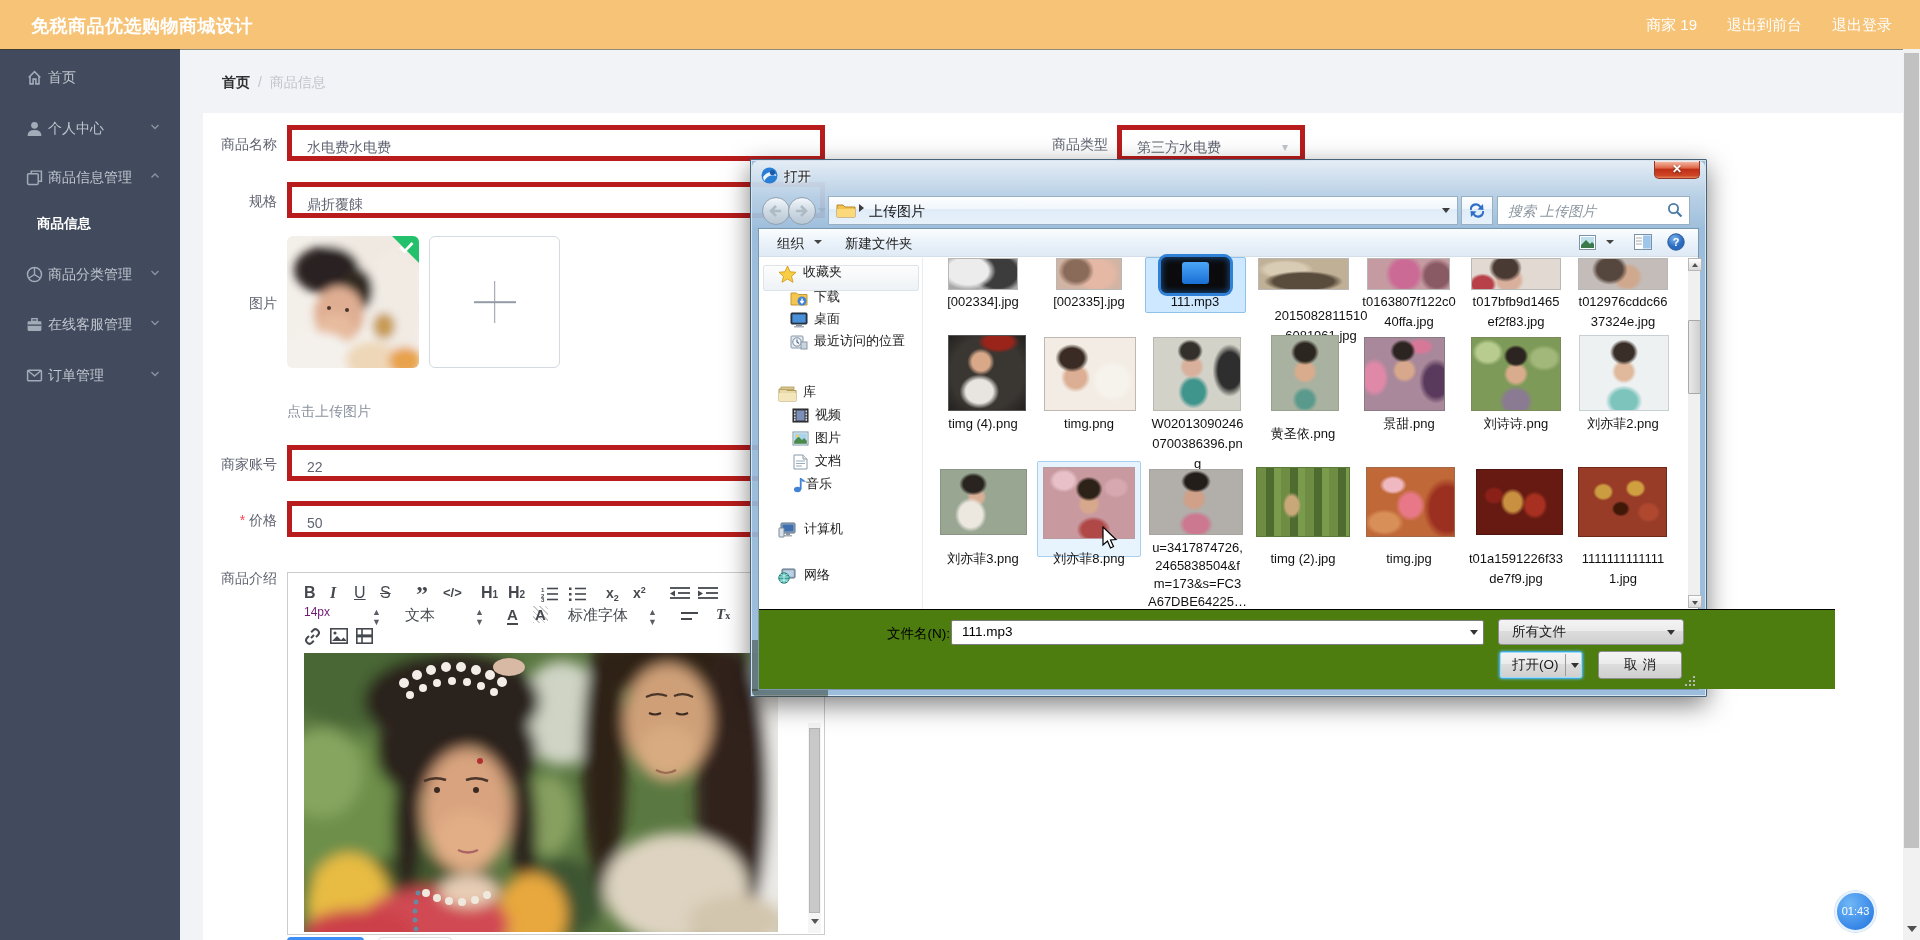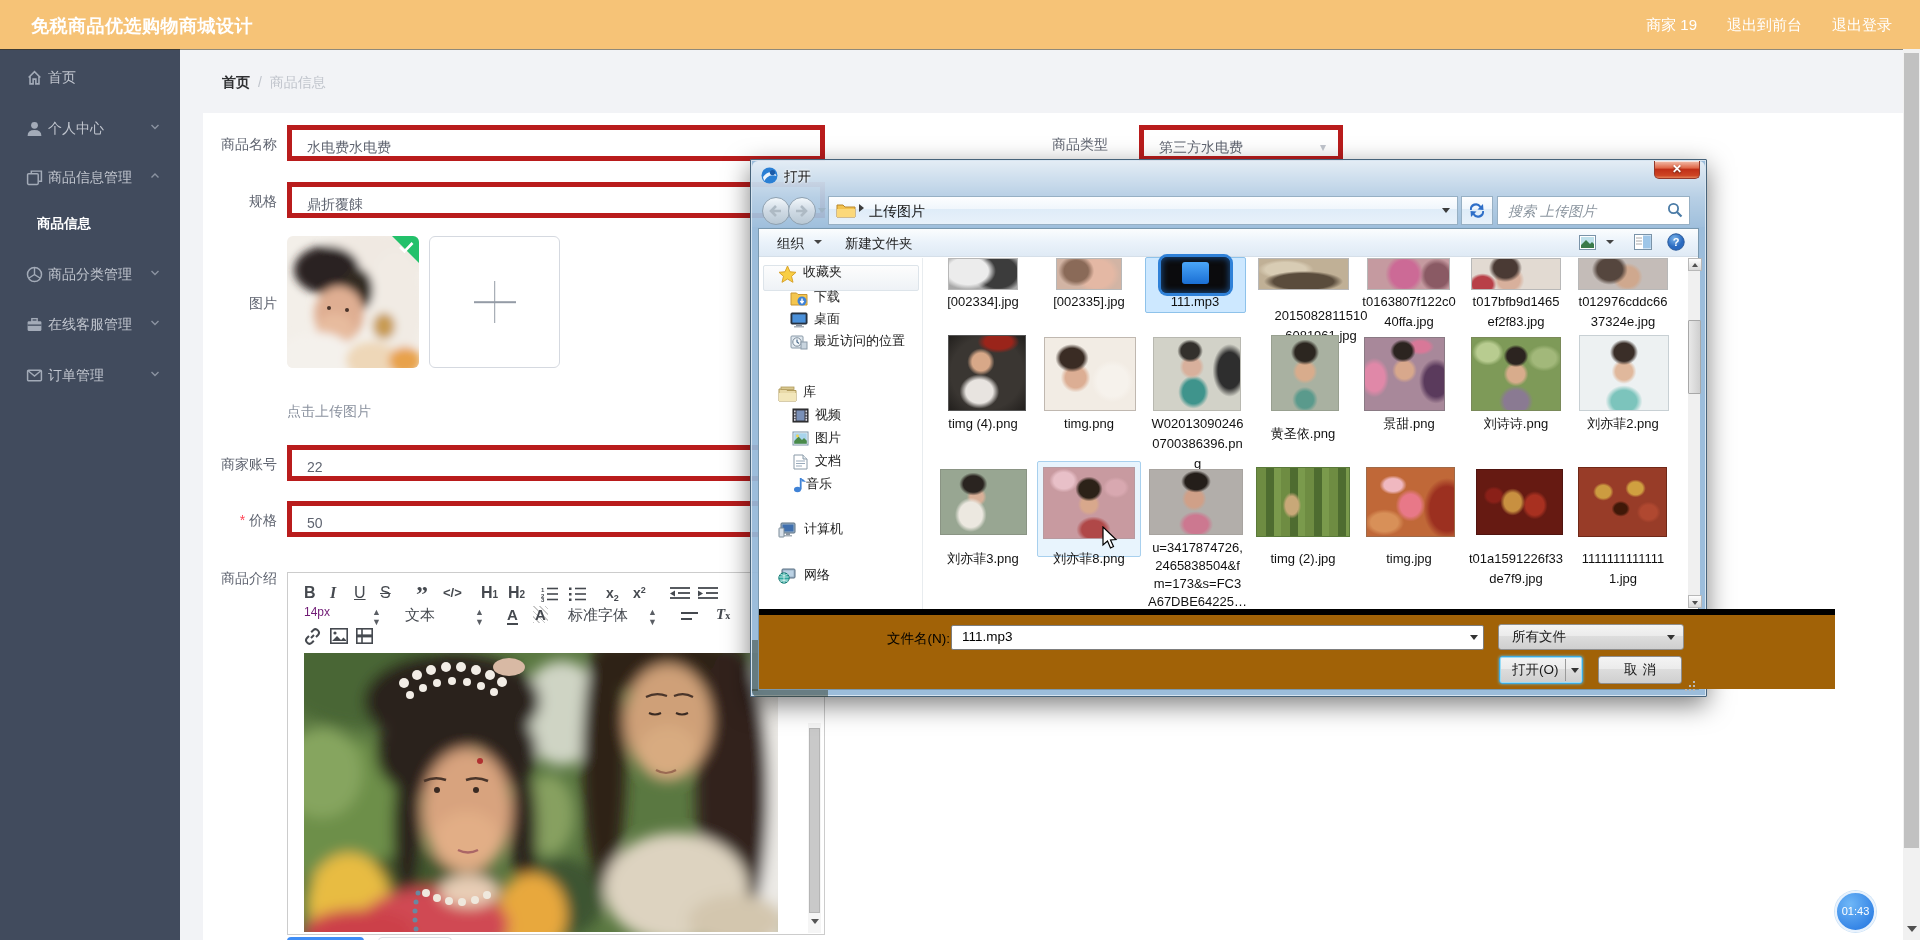--- a/index.html
+++ b/index.html
@@ -41,21 +41,21 @@
 #edsb { position:absolute; right:3px; top:150px; width:13px; height:210px; background:#f5f5f5; }
 #edsb .th { position:absolute; left:1px; top:5px; width:11px; height:185px; background:#c9c9c9; border:1px solid #b5b5b5; }
 .btn-blue { position:absolute; left:287px; top:937px; width:77px; height:30px; background:#3f8df6; border-radius:4px; }
 .btn-white { position:absolute; left:378px; top:937px; width:74px; height:30px; background:#fff; border:1px solid #dcdfe6; border-radius:4px; }
 
 
 #dlg { position:absolute; left:750px; top:159px; width:957px; height:538px; border-radius:1px; background:rgba(148,184,216,0.93); border:1px solid #47637a; box-shadow:0 8px 26px rgba(0,0,0,0.5), inset 0 0 0 1px rgba(255,255,255,0.6); z-index:20; }
 #dlg .sheen { position:absolute; left:1px; top:1px; right:1px; height:66px; border-radius:6px 6px 0 0; background:linear-gradient(180deg, rgba(255,255,255,0.72), rgba(255,255,255,0.28) 55%, rgba(255,255,255,0.04)); }
 #dlgclient { position:absolute; left:7px; top:68px; width:941px; height:462px; background:#fff; border:1px solid #7a98ae; }
 #cmdbar { position:absolute; left:0; top:0; width:939px; height:28px; background:linear-gradient(180deg,#fbfdfe,#eaf2fa 50%,#dfeaf5); border-bottom:1px solid #d5dfe9; font-size:13.5px; color:#1e1e1e; }
-#btmband { position:absolute; left:0; top:380px; width:1076px; height:80px; background:#a16207; border-top:6px solid #000000; font-size:13.5px; }
+#btmband { position:absolute; left:0; top:380px; width:1076px; height:80px; background:#4d7c0f; border-top:1px solid #000000; font-size:13.5px; }
 .lpitem { position:absolute; font-size:13px; color:#1a1a1a; white-space:nowrap; }
 .lpitem svg { position:absolute; }
 .fcell { position:absolute; text-align:center; font-size:13px; color:#111; line-height:20px; white-space:nowrap; }
 .thm { position:absolute; }
 .w7btn { position:absolute; background:linear-gradient(180deg,#f4f4f4,#ebebeb 45%,#dddddd 46%,#cfcfcf); border:1px solid #8e8e8e; border-radius:3px; font-size:13.5px; color:#1a1a1a; text-align:center; }
 .navbtn { position:absolute; height:29px; background:linear-gradient(180deg,#fdfeff,#f0f6fc 45%,#dfecf8 46%,#e8f1fa); border:1px solid #97b0c4; }
 
 #pagesb { position:absolute; left:1903px; top:49px; width:17px; height:891px; background:#f1f1f1; z-index:40; }
 #pagesb .th { position:absolute; left:1px; top:4px; width:15px; height:795px; background:#c1c1c1; }
 #pagesb .dn { position:absolute; left:4px; top:877px; width:0; height:0; border-left:5px solid transparent; border-right:5px solid transparent; border-top:6px solid #505050; }
@@ -134,21 +134,21 @@
 
 <div id="main"></div>
 <div id="crumb"><b style="color:#303133;font-weight:bold;">首页</b> <span style="margin:0 4px;">/</span> <span>商品信息</span></div>
 <div id="card"></div>
 
 <div class="flabel" style="left:207px; top:136px; width:70px;">商品名称</div>
 <div class="finput" style="left:287px; top:125px; width:538px; height:36px;">水电费水电费</div>
 <div class="flabel" style="left:207px; top:193px; width:70px;">规格</div>
 <div class="finput" style="left:287px; top:182px; width:538px; height:36px;">鼎折覆餗</div>
 <div class="flabel" style="left:1013px; top:136px; width:95px;">商品类型</div>
-<div class="finput" style="left:1117px; top:125px; width:204px; height:36px;margin-left:22px;">第三方水电费<span style="position:absolute;right:12px;top:0px;color:#c0c4cc;font-size:12px;">▾</span></div>
+<div class="finput" style="left:1117px; top:125px; width:188px; height:36px;">第三方水电费<span style="position:absolute;right:12px;top:0px;color:#c0c4cc;font-size:12px;">▾</span></div>
 
 <div class="flabel" style="left:207px; top:295px; width:70px;">图片</div>
 <div id="thumb1">
 <svg width="132" height="132" viewBox="0 0 132 132">
   <defs>
         <filter id="bl1">
           <feGaussianBlur stdDeviation="4"></feGaussianBlur>
         </filter>
       </defs>
   <rect width="132" height="132" fill="#f3efe9"></rect>

